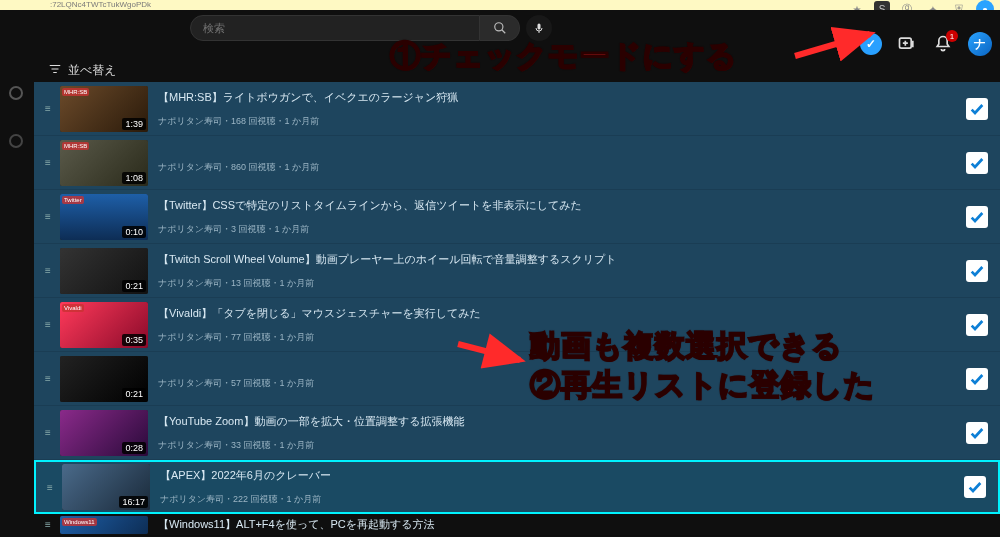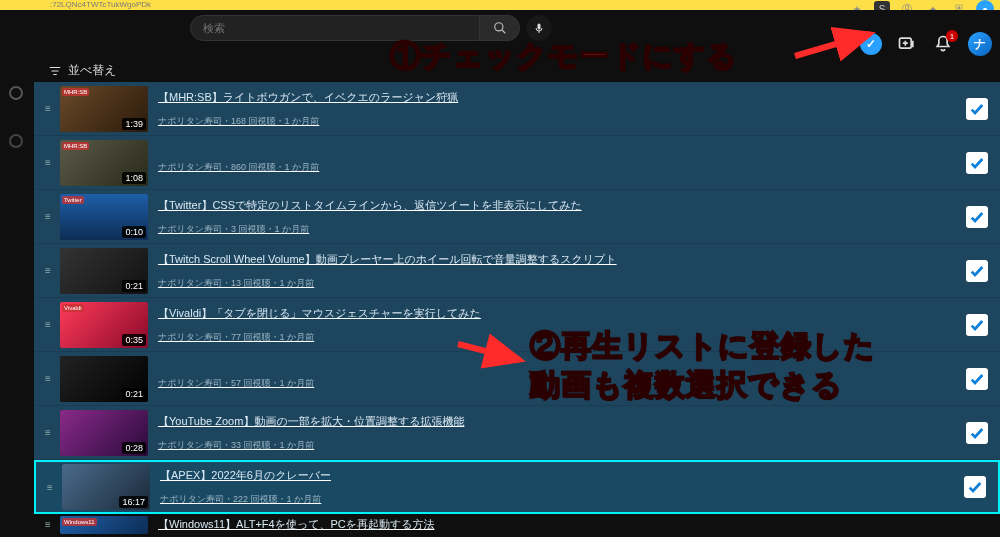--- a/index.html
+++ b/index.html
@@ -10,21 +10,21 @@
     font-family: "Hiragino Kaku Gothic ProN", "Yu Gothic", Meiryo, sans-serif;
     color: #fff;
     overflow: hidden;
     position: relative;
   }
   
   .url-hint {
     position: absolute;
     top: 0; left: 0; right: 0;
     height: 10px;
-    background: #fde047;
+    background: #fef9c3;
     color: #7a7a7a;
     font-size: 8px;
     padding-left: 50px;
   }
   
   .top-bar {
     position: absolute;
     top: 10px; left: 0; right: 0;
     height: 36px;
     display: flex;
@@ -117,21 +117,21 @@
   }
   .rail-dot {
     width: 14px; height: 14px;
     border: 2px solid #555;
     border-radius: 50%;
   }
   
   .sort-header {
     position: absolute;
     left: 48px; top: 62px;
-    display: flex; align-items: center; gap: 6px;
+    display: flex; gap: 6px;
     color: #ddd;
     font-size: 12px;
     font-weight: 500;
   }
   
   .playlist {
     position: absolute;
     left: 34px; right: 0; top: 82px;
     bottom: 0;
     overflow: hidden;
@@ -180,21 +180,20 @@
     position:absolute; left:2px; top:2px;
     font-size:6px; color:#fff;
     background:rgba(200,50,50,0.8);
     padding:1px 2px;
     border-radius:2px;
   }
   .meta {
     margin-left: 10px;
     flex: 1;
     min-width: 0;
-    text-decoration: underline;
   }
   .title {
     font-size: 11px;
     color: #d8e8f2;
     white-space: nowrap;
     overflow: hidden;
     text-overflow: ellipsis;
   }
   .sub {
     font-size: 9px;
@@ -444,22 +443,22 @@
 <svg class="arrow" style="left:790px; top:26px;" width="100" height="40">
   <defs>
       <marker id="ah1" markerWidth="8" markerHeight="8" refX="6" refY="3" orient="auto">
         <path d="M0,0 L7,3 L0,6 Z" fill="#ff2a2a"></path>
       </marker>
     </defs>
   <line x1="5" y1="30" x2="80" y2="8" stroke="#ff2a2a" stroke-width="6" marker-end="url(#ah1)"></line>
 </svg>
 
 <div class="anno" style="left:530px; top:326px; line-height:1.3;">
+  <div>動画も複数選択できる</div>
   <div>②再生リストに登録した</div>
-  <div>動画も複数選択できる</div>
 </div>
 <svg class="arrow" style="left:450px; top:332px;" width="80" height="40">
   <defs>
       <marker id="ah2" markerWidth="8" markerHeight="8" refX="1" refY="3" orient="auto">
         <path d="M7,0 L0,3 L7,6 Z" fill="#ff2a2a"></path>
       </marker>
     </defs>
   <line x1="70" y1="28" x2="8" y2="12" stroke="#ff2a2a" stroke-width="6" marker-start="url(#ah2)"></line>
 </svg>
 

